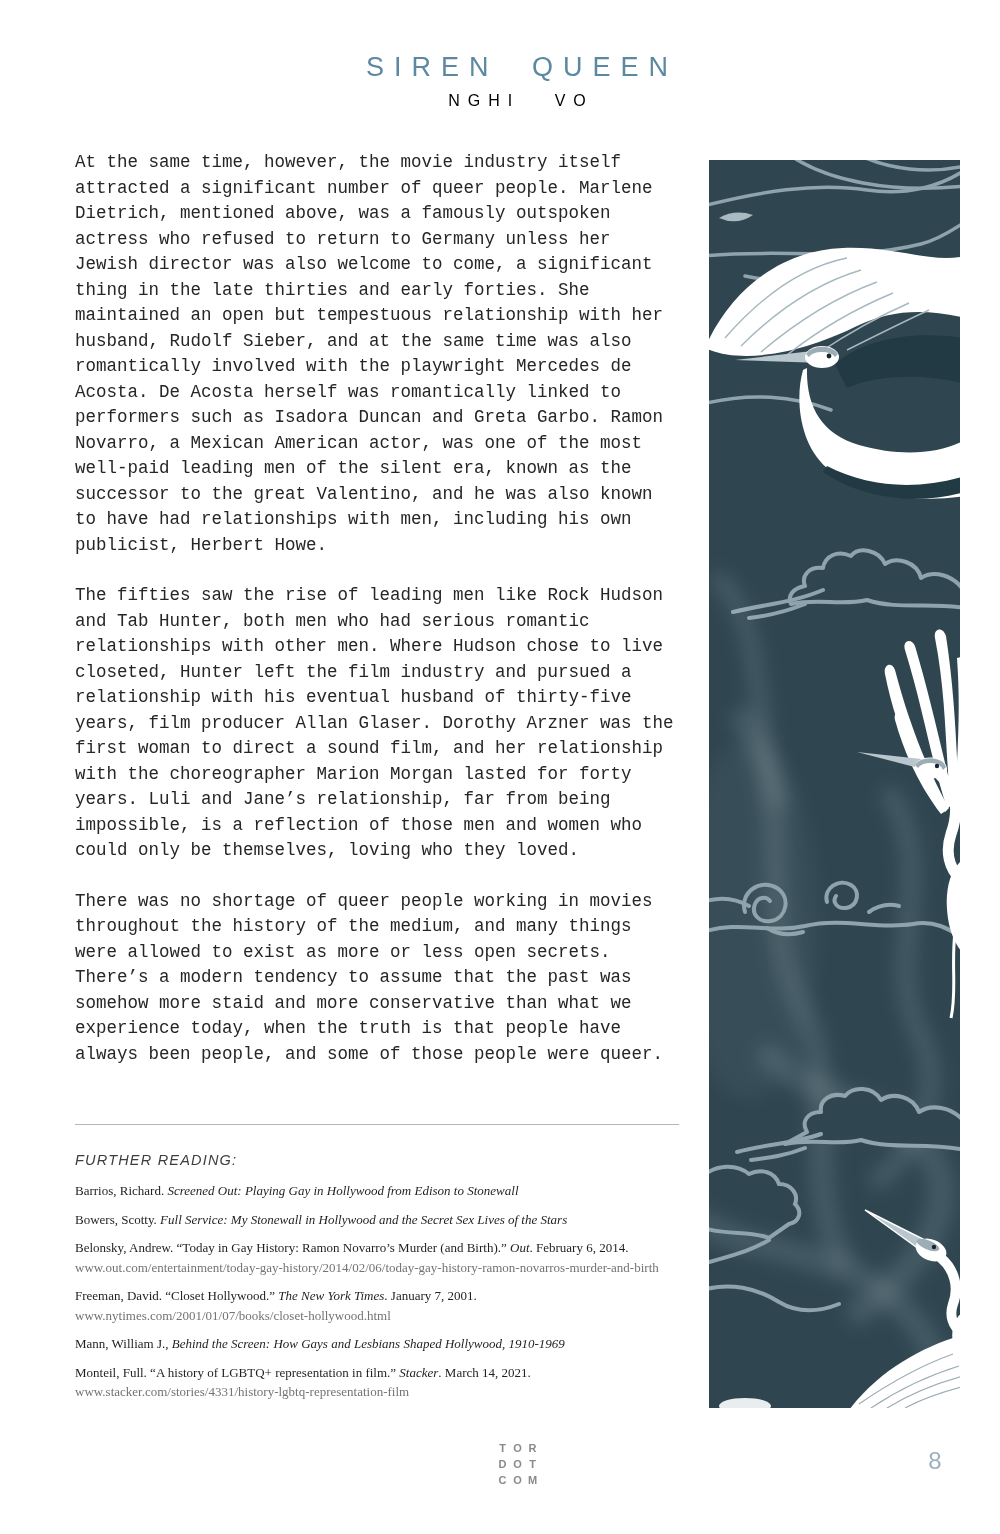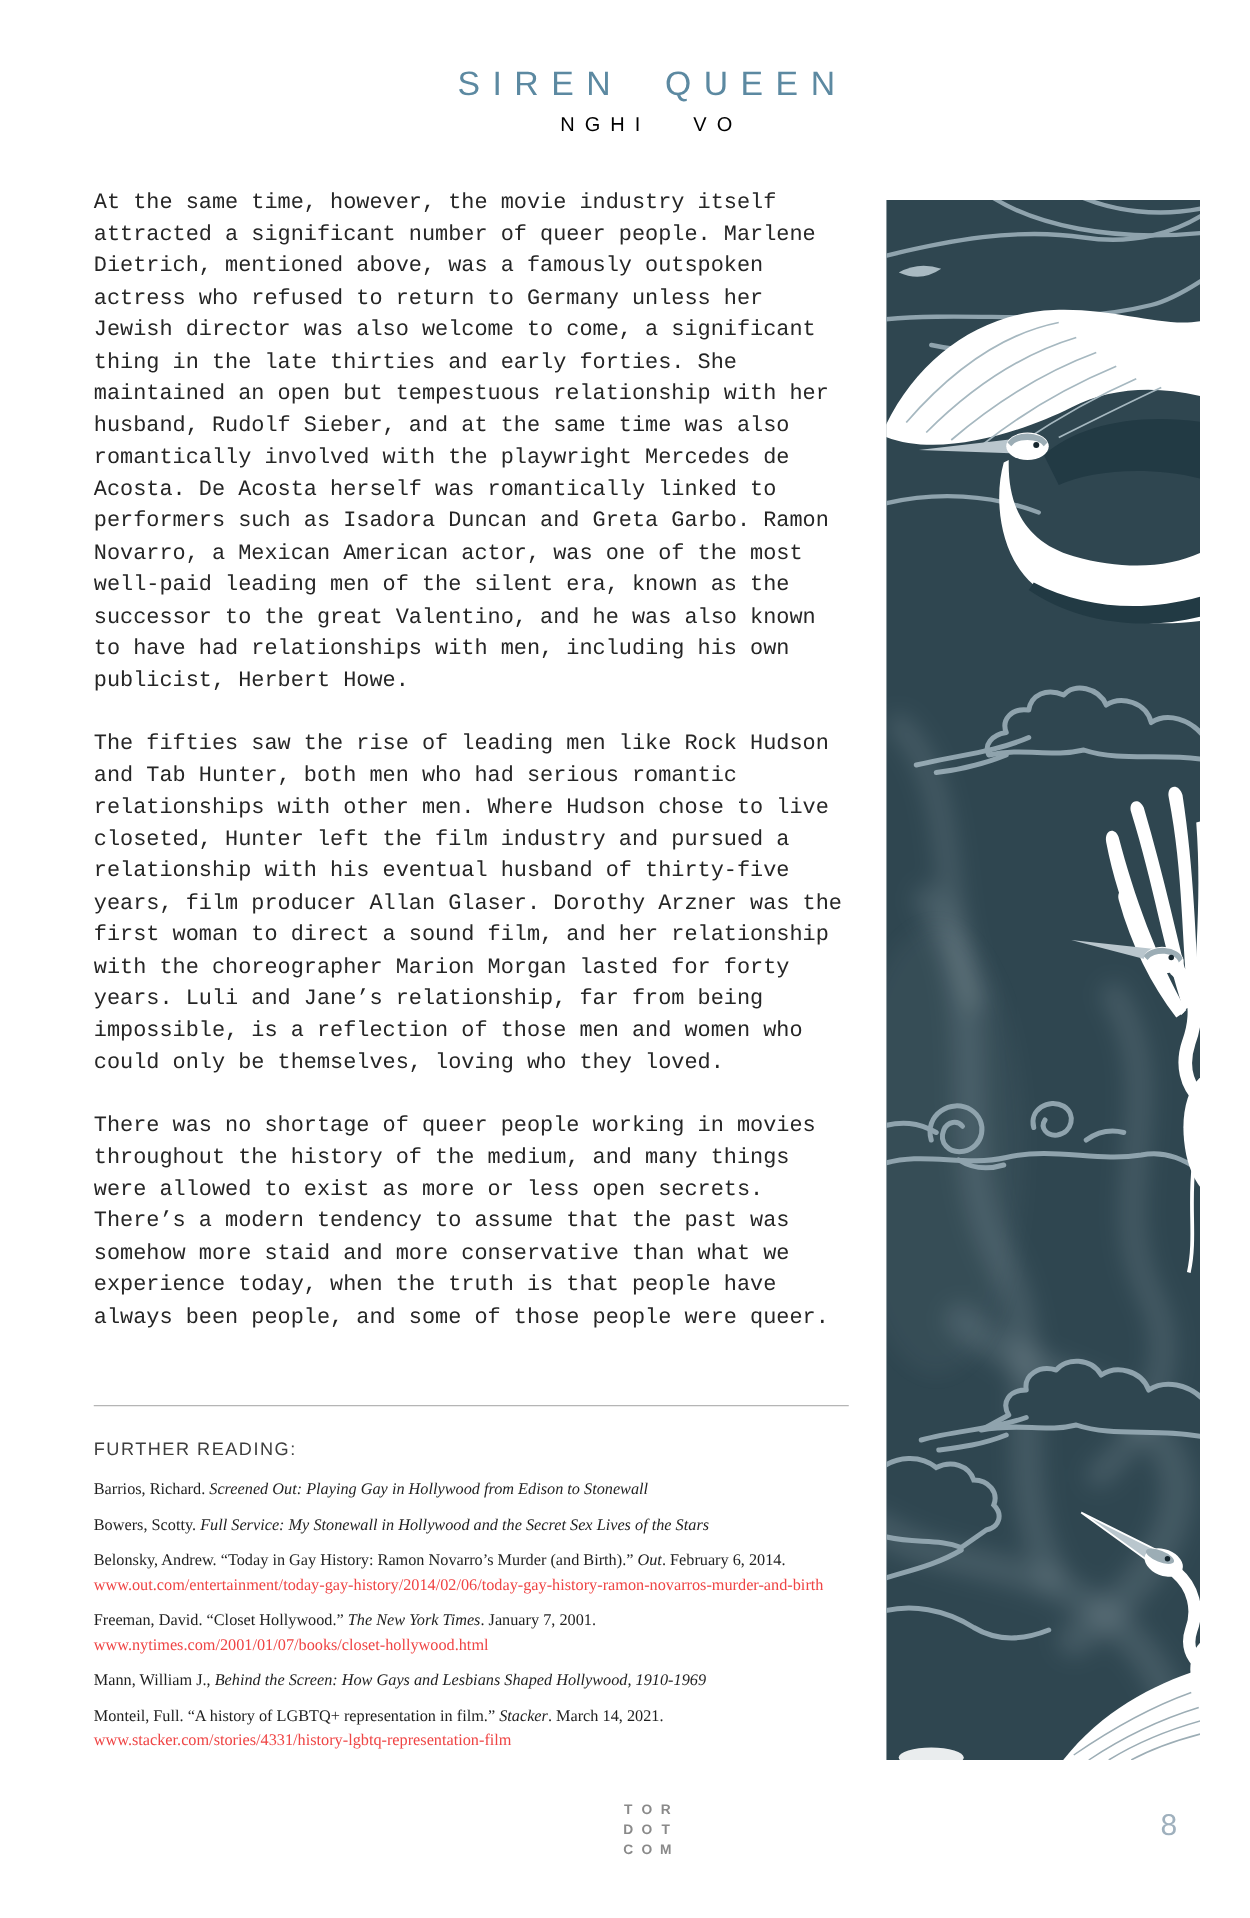--- a/index.html
+++ b/index.html
@@ -20,24 +20,24 @@
     padding-left:8px;
   }
   
   .text-col{position:absolute;left:58px;top:150px;width:606px;font-family:Liberation Mono, monospace;}
   .text-col p{margin:0 0 25px;font-size:17.5px;line-height:25.5px;color:#262626;}
   
   .further{position:absolute;left:58px;top:1124px;width:604px;}
   .divider{border:none;border-top:1px solid #b5b5b5;margin:0 0 27px;}
   .further h2{
     margin:0 0 13px;font-family:"Liberation Sans", sans-serif;font-weight:400;
-    font-size:14.5px;letter-spacing:1.2px;color:#3d3d3d;
+    font-size:14.5px;letter-spacing:1.2px;color:#3d3d3d;font-style:italic;
   }
   .cite{font-size:13px;line-height:19.5px;color:#1f1f1f;margin-bottom:9px;}
-  .cite-url{font-size:13px;line-height:19.5px;color:#ef4444;}
+  .cite-url{font-size:13px;line-height:19.5px;color:#737373;}
   
   .tor-logo{
     position:absolute;left:478px;top:1440px;
     display:grid;grid-template-columns:repeat(3,15px);grid-auto-rows:16px;
     justify-items:center;align-items:center;
     font-family:"Liberation Sans", sans-serif;font-weight:700;
     font-size:11px;color:#8a8a8a;
   }
   .page-num{
     position:absolute;left:898px;top:1447px;width:40px;text-align:center;

